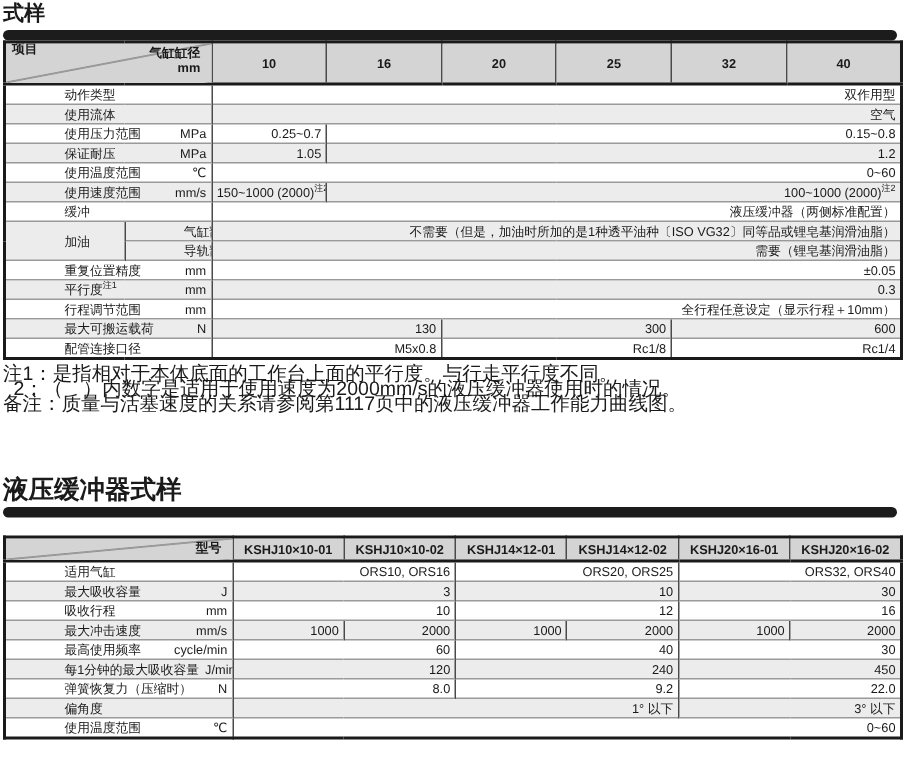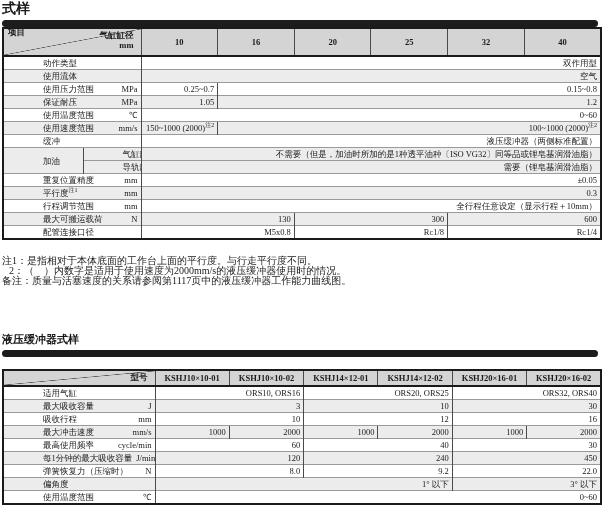--- a/index.html
+++ b/index.html
@@ -1,23 +1,23 @@
 <!DOCTYPE html>
 <html><head>
 <meta charset="utf-8">
 <style>
   html,body{margin:0;padding:0;}
   body{
     width:603px;height:511px;background:#fff;color:#1a1a1a;
     font-family:"Liberation Sans","DejaVu Sans",sans-serif;
     -webkit-font-smoothing:antialiased;overflow:hidden;
   }
-  .page{padding:1px 1px 0 2px;font-family:Liberation Serif, serif;}
+  .page{padding:1px 1px 0 2px;}
   .sec-title{font-size:14px;font-weight:bold;margin:0 0 4px 0;line-height:15px;}
-  .sec-title2{font-size:11px;font-weight:bold;margin:46px 0 4px 0;line-height:14px;}
+  .sec-title2{font-size:17px;font-weight:bold;margin:46px 0 4px 0;line-height:14px;}
   .black-bar{height:7px;width:596px;background:#1c1c1c;border-radius:4px;}
   .tbl-wrap1{}
   .tbl-wrap2{margin-top:12px;}
   table.spec{
     border-collapse:collapse;table-layout:fixed;width:600px;
     border:2px solid #1a1a1a;
   }
   table.spec th,table.spec td{
     padding:0 3px;font-size:8.5px;font-weight:normal;line-height:10px;
     border-top:1px solid #9a9a9a;border-left:1px solid #4a4a4a;
@@ -35,21 +35,21 @@
   .corner-top{position:absolute;top:2px;right:7px;text-align:right;font-size:8.5px;font-weight:bold;line-height:9.5px;}
   .corner-bottom{position:absolute;bottom:18px;left:4px;font-size:8.5px;font-weight:bold;}
   table.spec th.rowlabel{text-align:left;padding-left:39px;}
   .lbl-flex{display:flex;justify-content:space-between;align-items:baseline;}
   .lbl-unit{padding-left:4px;}
   table.spec td.val{text-align:right;}
   table.spec tr.shade th.rowlabel,table.spec tr.shade td,table.spec th.groupcell{background:#ececec;}
   table.spec tr.noshade th.rowlabel,table.spec tr.noshade td{background:#fff;}
   table.spec th.groupcell{text-align:left;}
   sup{font-size:6px;line-height:0;}
-  .notes{margin-top:16px;font-size:10px;line-height:10px;}
+  .notes{margin-top:4px;font-size:13px;line-height:10px;}
   .notes p{margin:0;}
   .notes .indent{padding-left:7px;}
   .hdr-num{font-size:9px;}
   .hdr-model{font-size:8px;}
 </style>
 </head>
 <body>
 
 <div class="page">
   <h1 class="sec-title">式样</h1>

